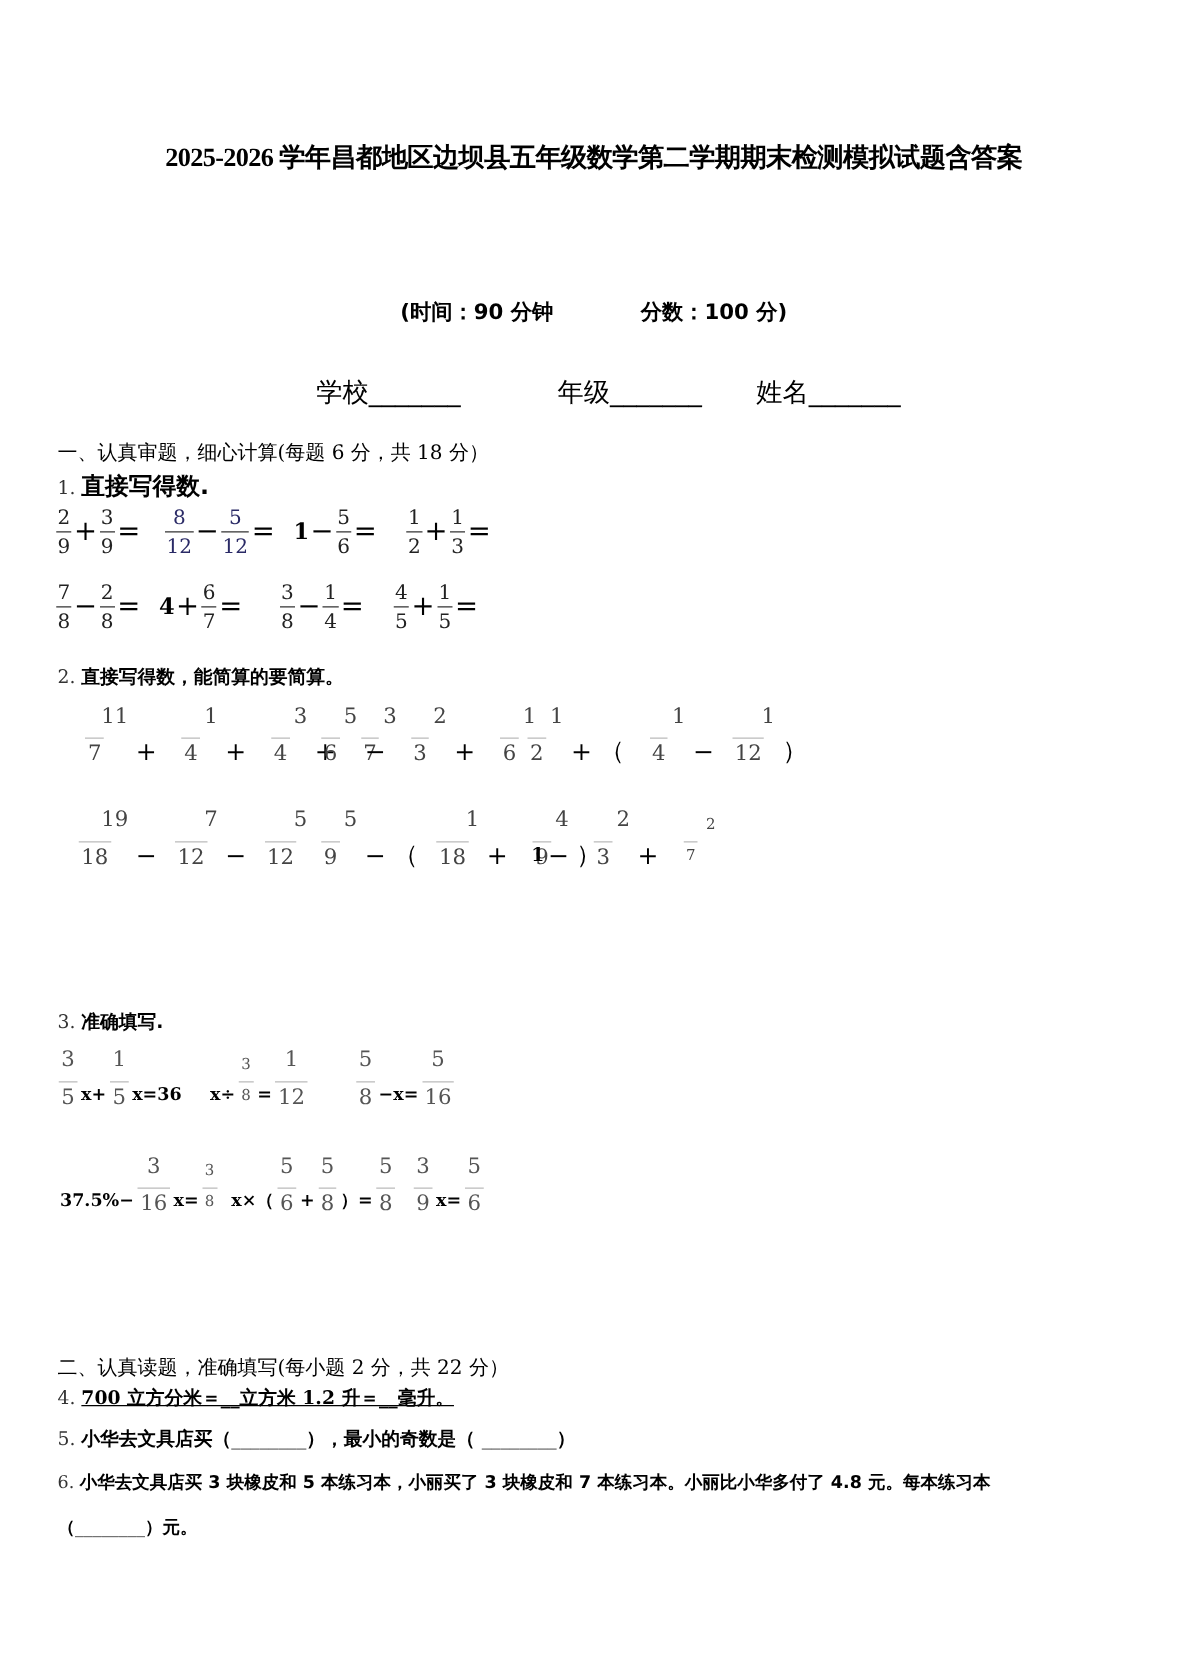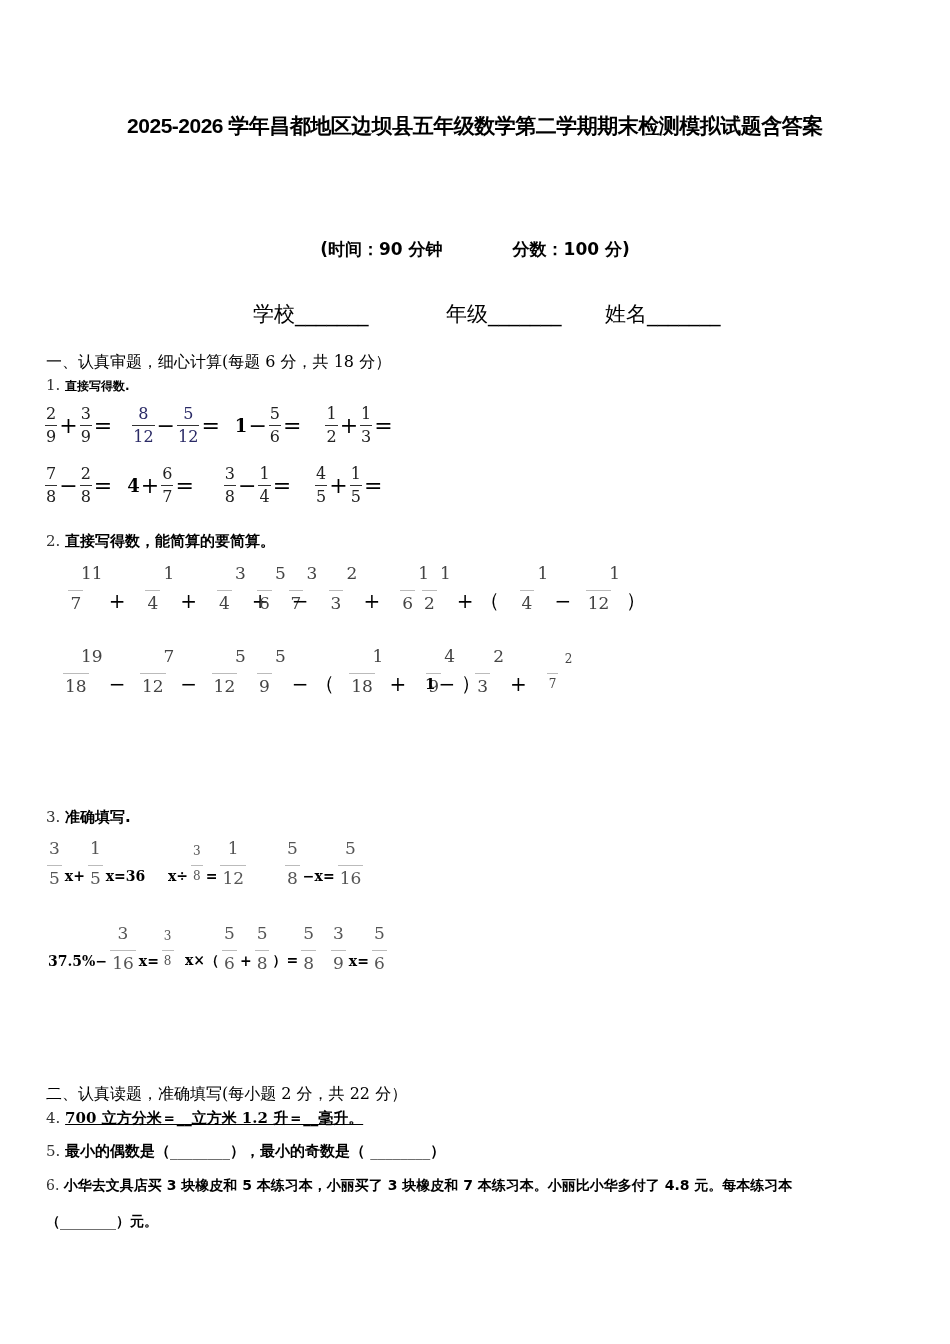--- a/index.html
+++ b/index.html
@@ -1,18 +1,18 @@
 <!DOCTYPE html>
 <html><head>
 <meta charset="utf-8">
 <style>
   html, body { margin:0; padding:0; background:#ffffff; }
   body { width:950px; height:1344px; position:relative; overflow:hidden; font-family:"DejaVu Serif", serif; color:#000; }
   .abs { position:absolute; white-space:nowrap; }
-  .title { top:112px; left:0; width:950px; text-align:center; font-family:Liberation Sans, sans-serif; font-weight:bold; font-size:21px; letter-spacing:-0.5px; }
+  .title { top:112px; left:0; width:950px; text-align:center; font-family:Liberation Serif, serif; font-weight:bold; font-size:21px; letter-spacing:-0.5px; }
   .sub { top:238px; left:0; width:950px; text-align:center; font-family:"DejaVu Sans", sans-serif; font-weight:bold; font-size:17px; }
   .sub .gap { display:inline-block; width:70px; }
   .fields { top:300px; font-family:"DejaVu Sans", sans-serif; font-size:21px; }
   .sec { font-size:16px; left:46px; }
   .q { font-size:15px; left:46px; }
   .q .num { color:#333; }
   .q .txt { font-family:"DejaVu Sans", sans-serif; font-weight:bold; }
   .bold { font-weight:bold; }
   
   .expr { display:flex; align-items:center; font-size:17px; }
@@ -44,21 +44,21 @@
 </div>
 
 <div class="abs fields" style="left:253px;"><span>学校</span><span>_______</span></div>
 <div class="abs fields" style="left:446px;"><span>年级</span><span>_______</span></div>
 <div class="abs fields" style="left:605px;"><span>姓名</span><span>_______</span></div>
 
 <div class="abs sec" style="top:352px;">一、认真审题，细心计算(每题 6 分，共 18 分）</div>
 
 <div class="abs q" style="top:376px;">
   <span class="num">1.</span>
-  <span class="txt" style="font-size:12px;">直接写得数.</span>
+  <span class="txt" style="font-size:19px;">直接写得数.</span>
 </div>
 
 <div class="abs expr f1" style="top:406px; left:44px;">
   <span class="frac">
       <span class="n">2</span>
       <span class="d">9</span>
     </span>
     <span class="op">+</span>
     <span class="frac">
       <span class="n">3</span>
@@ -333,21 +333,21 @@
 
 <div class="abs sec" style="top:1084px;">二、认真读题，准确填写(每小题 2 分，共 22 分）</div>
 
 <div class="abs q" style="top:1109px;">
   <span class="num">4.</span>
   <span style="font-weight:bold;text-decoration:underline;">700 立方分米＝__立方米 1.2 升＝__毫升。</span>
 </div>
 
 <div class="abs q" style="top:1142px;">
   <span class="num">5.</span>
-  <span class="txt">最小的偶数是（</span><span>________</span><span class="txt">），最小的奇数是（ </span><span>________</span><span class="txt">）</span>
+  <span class="txt">小华去文具店买（</span><span>________</span><span class="txt">），最小的奇数是（ </span><span>________</span><span class="txt">）</span>
 </div>
 
 <div class="abs q" style="top:1177px; font-size:14px;">
   <span class="num">6.</span>
   <span class="txt" style="font-size:14px;">小华去文具店买 3 块橡皮和 5 本练习本，小丽买了 3 块橡皮和 7 本练习本。小丽比小华多付了 4.8 元。每本练习本</span>
 </div>
 <div class="abs q" style="top:1213px; font-size:14px;">
   <span class="txt" style="font-size:14px;">（</span><span>________</span><span class="txt" style="font-size:14px;">）元。</span>
 </div>
 

